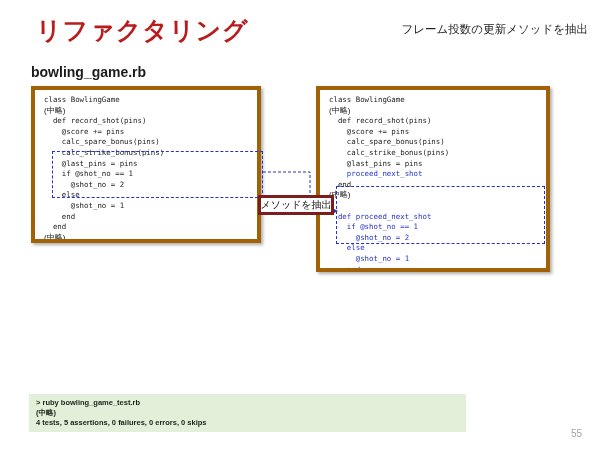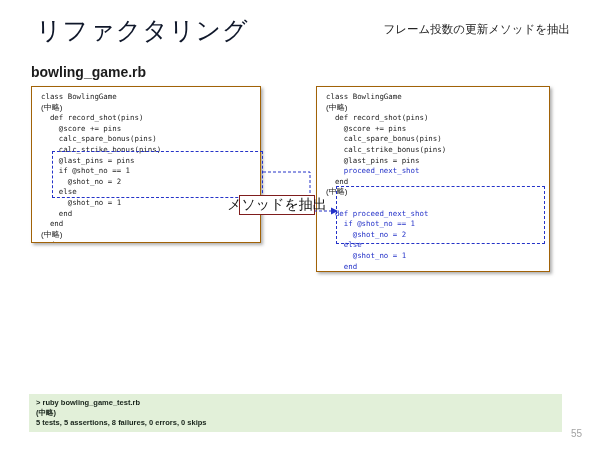--- a/index.html
+++ b/index.html
@@ -15,28 +15,28 @@
     font-family: "Liberation Sans", "DejaVu Sans", sans-serif;
     color: #222222;
   }
 
   
   #slide-title {
     position: absolute;
     left: 36px;
     top: 14px;
     font-size: 25px;
-    font-weight: 400;
+    font-weight: 700;
     letter-spacing: 1px;
-    color: #0f172a;
+    color: #b91c1c;
     white-space: nowrap;
   }
   #slide-subtitle {
     position: absolute;
-    right: 30px;
+    right: 12px;
     top: 22px;
     font-size: 11.5px;
     font-weight: 400;
     color: #1b1b1b;
     white-space: nowrap;
   }
 
   
   #file-label {
     position: absolute;
@@ -45,21 +45,21 @@
     font-size: 14px;
     font-weight: bold;
     color: #1b1b1b;
     white-space: nowrap;
   }
 
   
   .code-panel {
     position: absolute;
     background: #ffffff;
-    border: 1px solid #a16207;
+    border: 4px solid #a16207;
     box-shadow: 2px 2px 3px rgba(110,110,110,0.55);
     box-sizing: border-box;
     overflow: hidden;
   }
   #code-panel-before {
     left: 31px;
     top: 86px;
     width: 230px;
     height: 157px;
   }
@@ -109,41 +109,41 @@
     left: 0;
     top: 0;
     width: 600px;
     height: 450px;
     pointer-events: none;
   }
 
   
   #callout-extract-method {
     position: absolute;
-    left: 239px;
+    left: 258px;
     top: 195px;
     width: 76px;
     height: 20px;
     background: #ffffff;
-    border: 1px solid #7f1d1d;
+    border: 3px solid #7f1d1d;
     box-sizing: border-box;
     display: flex;
     align-items: center;
     justify-content: center;
-    font-size: 14px;
+    font-size: 10px;
     color: #111111;
     white-space: nowrap;
   }
 
   
   #terminal-output {
     position: absolute;
     left: 29px;
     top: 394px;
-    width: 533px;
+    width: 437px;
     height: 38px;
     background: #e2f0d9;
     box-sizing: border-box;
     padding: 4px 7px 0 7px;
   }
   #terminal-output .term-line {
     font-size: 7.5px;
     line-height: 10px;
     color: #17231a;
     white-space: pre;
@@ -183,16 +183,16 @@
 <svg id="connector-svg" viewBox="0 0 600 450">
   <polyline points="263,172 310,172 310,211 331,211" fill="none" stroke="#2432c8" stroke-width="1" stroke-dasharray="3,2"></polyline>
   <polygon points="331,207.5 338,211 331,214.5" fill="#2432c8"></polygon>
 </svg>
 
 <div id="callout-extract-method">メソッドを抽出</div>
 
 <div id="terminal-output">
     <div class="term-line">&gt; ruby bowling_game_test.rb</div>
     <div class="term-line">(中略)</div>
-    <div class="term-line">5 tests, 5 assertions, 8 failures, 0 errors, 0 skips</div>
+    <div class="term-line">4 tests, 5 assertions, 0 failures, 0 errors, 0 skips</div>
   </div>
 
 <div id="page-number">55</div>
 
 </body></html>

